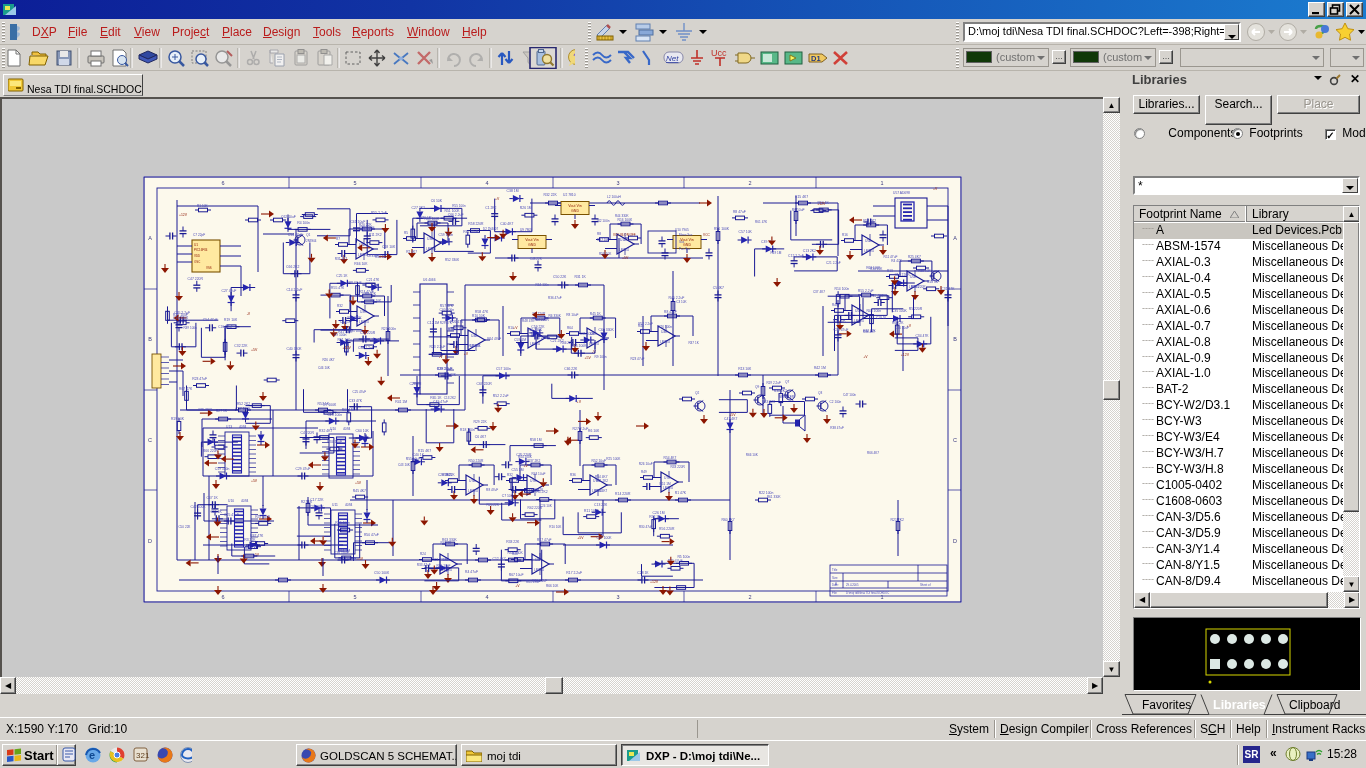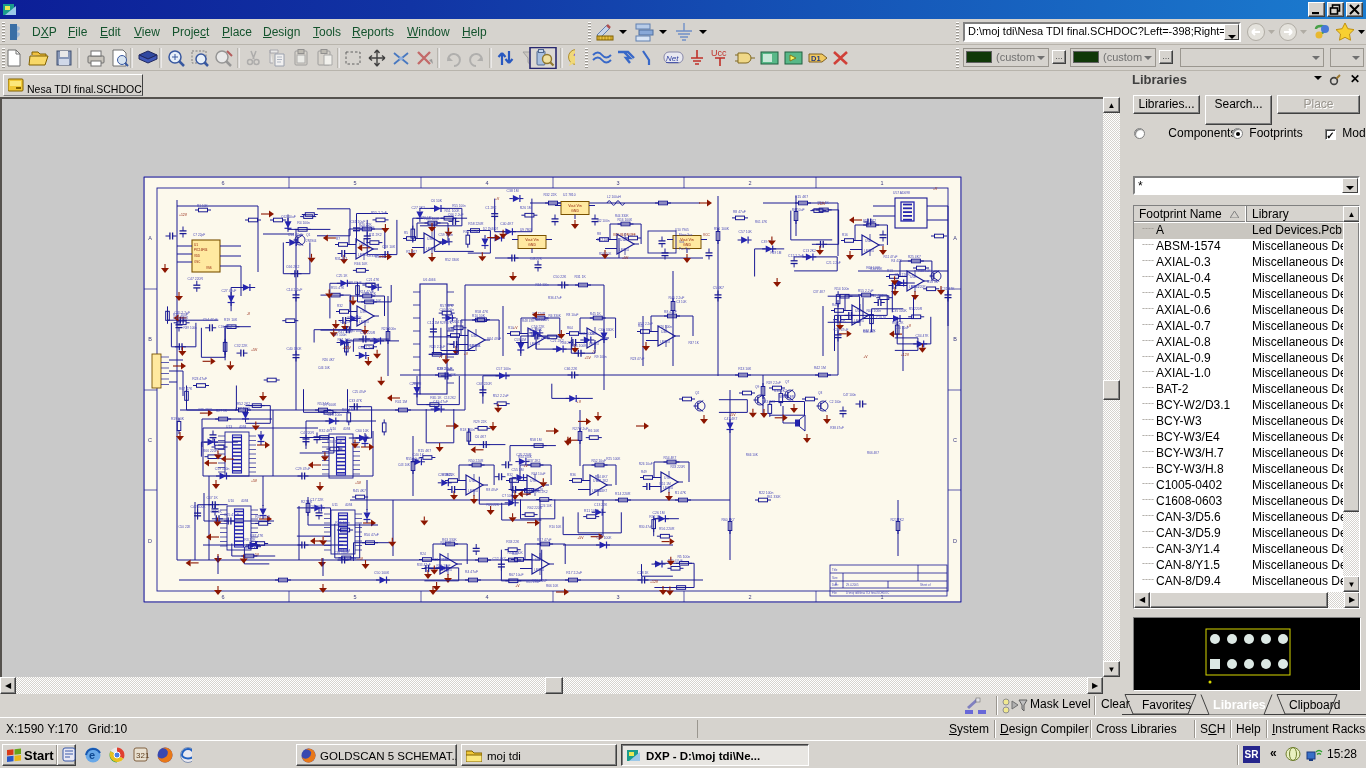--- a/index.html
+++ b/index.html
@@ -11,21 +11,21 @@
   background:linear-gradient(to right,#0c1e97 0%,#1134a4 30%,#1553b6 60%,#1b7ccf 100%);
   color:#fff; font-size:12px; font-weight:bold; line-height:19px; }
 #titlebar .ticon { position:absolute; left:3px; top:2px; width:15px; height:15px; }
 #titlebar .ttext { position:absolute; left:22px; top:0; white-space:nowrap; letter-spacing:0px; }
 .winbtn { position:absolute; top:2px; width:17px; height:15px; background:#d6d3ce;
   border-top:1px solid #fff; border-left:1px solid #fff; border-right:1px solid #404040; border-bottom:1px solid #404040;
   box-shadow:inset -1px -1px 0 #808080; font-size:10px; font-weight:bold; color:#000; text-align:center; line-height:13px; }
 .grip { width:3px; background:repeating-linear-gradient(to bottom,#fff 0,#fff 1px,#9a968f 1px,#9a968f 2px,#d6d3ce 2px,#d6d3ce 3px); }
 
 #menurow { left:0; top:19px; width:1366px; height:26px; background:#d6d3ce; border-bottom:1px solid #b8b4ac; }
-.menuitem { position:absolute; top:4px; height:18px; line-height:18px; font-size:12px; color:#14532d; }
+.menuitem { position:absolute; top:4px; height:18px; line-height:18px; font-size:12px; color:#b91c1c; }
 .menuitem u { text-decoration:underline; }
 
 #toolrow { left:0; top:45px; width:1366px; height:26px; background:#d6d3ce; border-bottom:1px solid #b8b4ac; }
 
 #tabrow { left:0; top:71px; width:1366px; height:26px; background:#d6d3ce; }
 #doctab { position:absolute; left:3px; top:3px; width:140px; height:22px; font-size:11px !important; background:#d6d3ce;
   border-top:1px solid #fff; border-left:1px solid #fff; border-right:1px solid #404040; border-bottom:1px solid #808080;
   font-size:12px; line-height:20px; color:#000; }
 
 #canvas { left:0; top:97px; width:1103px; height:580px; background:#c9c9c9; overflow:hidden; border-top:2px solid #55524e; border-left:2px solid #55524e; }
@@ -1758,47 +1758,29 @@
       <path d="M3,0.5 L11,20 L66,20 L74,0.5 Z" fill="#d6d3ce" stroke="#404040"></path>
       <path d="M155,0.5 L163,20 L207,20 L215,0.5 Z" fill="#d6d3ce" stroke="#404040"></path>
       <path d="M79,0.5 L87,20.5 L142,20.5 L150,0.5 Z" fill="#d6d3ce"></path>
       <path d="M79,0.5 L87,20.5 M142,20.5 L150,0.5" stroke="#404040" fill="none"></path>
       <text x="20" y="15" font-size="12" fill="#000">Favorites</text>
       <text x="91" y="15" font-size="12.5" font-weight="bold" fill="#fff">Libraries</text>
       <text x="167" y="15" font-size="12" fill="#000">Clipboard</text>
     </svg>
   </div>
 
-  <div id="maskrow" class="abs">
-    <svg class="abs" style="left:962px;top:3px;" width="30" height="17" viewBox="0 0 30 17">
-        <line x1="6" y1="11" x2="16" y2="2" stroke="#8080c0" stroke-width="3"></line>
-        <rect x="14" y="1" width="4" height="4" fill="#e0e0e8" stroke="#606060" stroke-width="0.5"></rect>
-        <rect x="3" y="13" width="8" height="4" fill="#6868d8"></rect>
-        <rect x="16" y="13" width="8" height="4" fill="#6868d8"></rect>
-      </svg>
-    <span class="abs" style="left:996px;top:2px;height:19px;border-left:1px solid #9a968f;box-shadow:1px 0 0 #fff;"></span>
-    <svg class="abs" style="left:1002px;top:3px;" width="26" height="17" viewBox="0 0 26 17">
-        <circle cx="4" cy="5" r="3" fill="#f0e890" stroke="#909090"></circle>
-        <circle cx="4" cy="13" r="3" fill="#f0e890" stroke="#909090"></circle>
-        <polygon points="10,4 16,8 10,12" fill="#b0b0b0" stroke="#707070"></polygon>
-        <path d="M17,3 L25,3 L22,8 L22,14 L20,12 L20,8 Z" fill="#c0c0c0" stroke="#606060"></path>
-      </svg>
-    <span class="abs" style="left:1030px;top:3px;font-size:12px;color:#000;">Mask Level</span>
-    <span class="abs" style="left:1094px;top:2px;height:19px;border-left:1px solid #9a968f;box-shadow:1px 0 0 #fff;"></span>
-    <span class="abs" style="left:1101px;top:3px;font-size:12px;color:#000;">Clear</span>
-  </div>
 
   <div id="statusrow" class="abs">
     <span style="position:absolute; left:6px; top:4px;">X:1590 Y:170&nbsp;&nbsp;&nbsp;Grid:10</span>
     <span style="position:absolute;left:697px;top:2px;height:18px;border-left:1px solid #9a968f;"></span>
     <span style="position:absolute;left:949px;top:4px;"><u>S</u>ystem</span>
     <span style="position:absolute;left:994px;top:2px;height:18px;border-left:1px solid #9a968f;box-shadow:1px 0 0 #fff;"></span>
     <span style="position:absolute;left:1000px;top:4px;"><u>D</u>esign Compiler</span>
     <span style="position:absolute;left:1090px;top:2px;height:18px;border-left:1px solid #9a968f;box-shadow:1px 0 0 #fff;"></span>
-    <span style="position:absolute;left:1096px;top:4px;">Cross Libraries</span>
+    <span style="position:absolute;left:1096px;top:4px;">Cross References</span>
     <span style="position:absolute;left:1194px;top:2px;height:18px;border-left:1px solid #9a968f;box-shadow:1px 0 0 #fff;"></span>
     <span style="position:absolute;left:1200px;top:4px;">S<u>C</u>H</span>
     <span style="position:absolute;left:1230px;top:2px;height:18px;border-left:1px solid #9a968f;box-shadow:1px 0 0 #fff;"></span>
     <span style="position:absolute;left:1236px;top:4px;">Help</span>
     <span style="position:absolute;left:1266px;top:2px;height:18px;border-left:1px solid #9a968f;box-shadow:1px 0 0 #fff;"></span>
     <span style="position:absolute;left:1272px;top:4px;"><u>I</u>nstrument Racks</span>
   </div>
 
   <div id="taskbar" class="abs">
     <div class="taskbtn" style="left:2px;width:74px;">
@@ -1838,21 +1820,21 @@
         </svg>
       <span style="position:absolute;left:23px;top:1px;">GOLDSCAN 5 SCHEMAT...</span>
     </div>
     <div class="taskbtn" style="left:461px;width:156px;">
       <svg style="position:absolute;left:4px;top:4px;" width="16" height="13" viewBox="0 0 16 13">
           <path d="M0,2 L6,2 L8,4 L16,4 L16,13 L0,13 Z" fill="#f0c838" stroke="#806000"></path>
           <path d="M0,6 L16,6 L16,13 L0,13 Z" fill="#fce87c" stroke="#806000"></path>
         </svg>
       <span style="position:absolute;left:25px;top:1px;">moj tdi</span>
     </div>
-    <div class="taskbtn" style="left:621px;width:188px;border-color:#404040 #fff #fff #404040;box-shadow:inset 1px 1px 0 #808080;background:#e8e6e2;">
+    <div class="taskbtn" style="left:621px;width:148px;border-color:#404040 #fff #fff #404040;box-shadow:inset 1px 1px 0 #808080;background:#e8e6e2;">
       <svg style="position:absolute;left:5px;top:3px;" width="15" height="15" viewBox="0 0 15 15">
           <rect x="0" y="2" width="11" height="11" fill="#1a9c8c"></rect>
           <polygon points="2,13 13,13 13,4" fill="#9cc8e8"></polygon>
           <rect x="2" y="4" width="5" height="4" fill="#e8e855"></rect>
         </svg>
       <span style="position:absolute;left:24px;top:1px;font-weight:bold;">DXP - D:\moj tdi\Ne...</span>
     </div>
     <span class="abs" style="left:1237px;top:4px;height:20px;border-left:1px solid #9a968f;box-shadow:1px 0 0 #fff;"></span>
     <div class="abs" style="left:1243px;top:5px;width:17px;height:17px;background:#26268c;color:#fff;font-size:10px;font-weight:bold;text-align:center;line-height:17px;">SR</div>
     <span class="abs" style="left:1270px;top:5px;font-size:12px;font-weight:bold;color:#000;">«</span>

